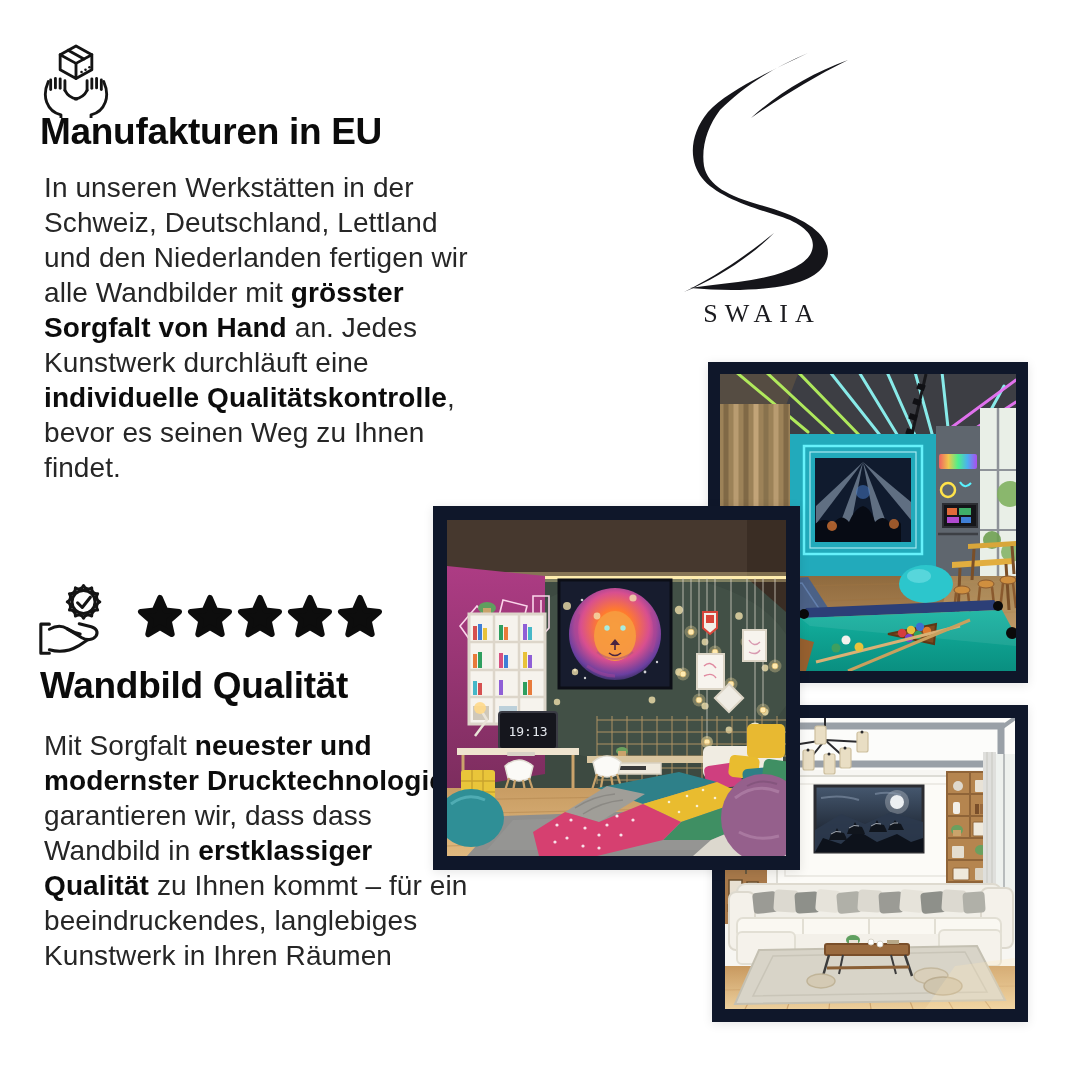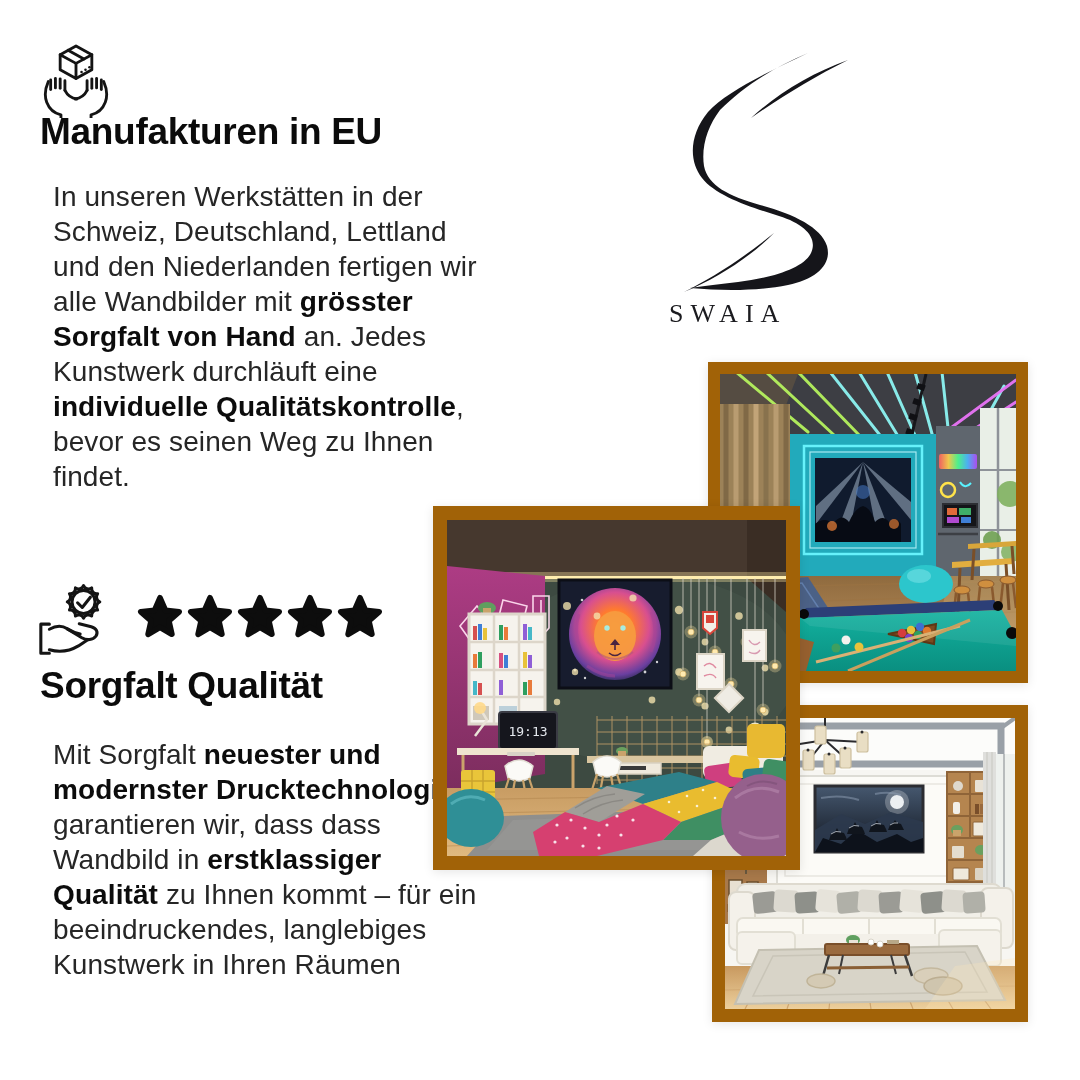--- a/index.html
+++ b/index.html
@@ -1,34 +1,34 @@
 <!DOCTYPE html>
 <html><head>
 <meta charset="utf-8">
 <style>
   html,body{margin:0;padding:0;background:#fff;}
   .canvas{position:relative;width:1080px;height:1080px;background:#ffffff;overflow:hidden;
           font-family:"Liberation Sans","DejaVu Sans",sans-serif;}
   .abs{position:absolute;}
   .h{font-weight:700;color:#0b0b0b;margin:0;font-size:37px;letter-spacing:-0.3px;line-height:44px;}
-  .body-p{font-size:28px;line-height:35px;color:#262626;margin:13px;letter-spacing:0.1px;}
+  .body-p{font-size:28px;line-height:35px;color:#262626;margin:4px;letter-spacing:0.1px;}
   .body-p b{color:#0c0c0c;font-weight:700;}
   #icon-box{left:38px;top:42px;width:76px;height:76px;}
   #h1{left:40px;top:110px;}
   #p1{left:40px;top:166px;width:432px;}
   #qual-icon{left:34px;top:576px;width:82px;height:86px;}
   #stars{left:137px;top:594px;display:flex;}
   .star{width:46px;height:46px;margin-right:4px;}
   #h2{left:40px;top:664px;}
   #p2{left:40px;top:724px;width:428px;}
   #logo-mark{left:676px;top:42px;width:192px;height:252px;}
-  #logo-word{left:662px;top:299px;width:186px;text-align:left;padding-left:7px;
+  #logo-word{left:662px;top:299px;width:186px;text-align:center;padding-left:7px;
              font-family:"Liberation Serif","DejaVu Serif",serif;font-size:26px;
              letter-spacing:7px;color:#1b1b1f;}
-  .card{position:absolute;background:#a16207;box-sizing:border-box;
+  .card{position:absolute;background:#0f172a;box-sizing:border-box;
         box-shadow:0 2px 10px rgba(0,0,0,0.10);}
   #card-game{left:708px;top:362px;width:320px;height:321px;padding:12px;z-index:1;}
   #card-bed{left:433px;top:506px;width:367px;height:364px;padding:14px;z-index:3;}
   #card-living{left:712px;top:705px;width:316px;height:317px;padding:13px;z-index:2;}
   .photo{display:block;width:100%;height:100%;background:#fff;}
   svg{display:block;}
 </style>
 </head>
 <body>
 
@@ -87,21 +87,21 @@
         <path d="M24,4 L29.7,17.15 L43.97,18.51 L33.23,28 L36.34,41.99 L24,34.7 L11.66,41.99 L14.77,28 L4.03,18.51 L18.3,17.15 Z" fill="#0d0d0d" stroke="#0d0d0d" stroke-width="6" stroke-linejoin="round"></path>
       </svg>
     <svg class="star" viewBox="0 0 48 48">
         <path d="M24,4 L29.7,17.15 L43.97,18.51 L33.23,28 L36.34,41.99 L24,34.7 L11.66,41.99 L14.77,28 L4.03,18.51 L18.3,17.15 Z" fill="#0d0d0d" stroke="#0d0d0d" stroke-width="6" stroke-linejoin="round"></path>
       </svg>
     <svg class="star" viewBox="0 0 48 48">
         <path d="M24,4 L29.7,17.15 L43.97,18.51 L33.23,28 L36.34,41.99 L24,34.7 L11.66,41.99 L14.77,28 L4.03,18.51 L18.3,17.15 Z" fill="#0d0d0d" stroke="#0d0d0d" stroke-width="6" stroke-linejoin="round"></path>
       </svg>
   </div>
 
-  <h2 id="h2" class="abs h">Sorgfalt Qualität</h2>
+  <h2 id="h2" class="abs h">Wandbild Qualität</h2>
 
   <p id="p2" class="abs body-p"><span>Mit Sorgfalt </span><b>neuester und modernster Drucktechnologien</b><span> garantieren wir, dass dass Wandbild in </span><b>erstklassiger Qualität</b><span> zu Ihnen kommt – für ein beeindruckendes, langlebiges Kunstwerk in Ihren Räumen</span></p>
 
   <svg id="logo-mark" class="abs" viewBox="676 42 192 252">
     <g fill="#15151a">
       <path d="M808,53 C766,73 726,92 708,112 C690,134 688,160 702,178 C716,196 750,207 779,216 C805,224 818,238 811,253 C804,268 772,278 738,282 C721,284 704,286 690,288 C724,291 758,291 788,285 C817,279 832,264 827,246 C821,227 793,214 760,205 C729,196 708,186 704,166 C701,146 708,126 720,110 C742,88 772,68 808,53 Z"></path>
       <path d="M848,60 C814,77 781,97 751,118 C778,93 812,73 848,60 Z"></path>
       <path d="M684,292 C712,278 742,259 774,233 C750,257 718,278 684,292 Z"></path>
     </g>
   </svg>

